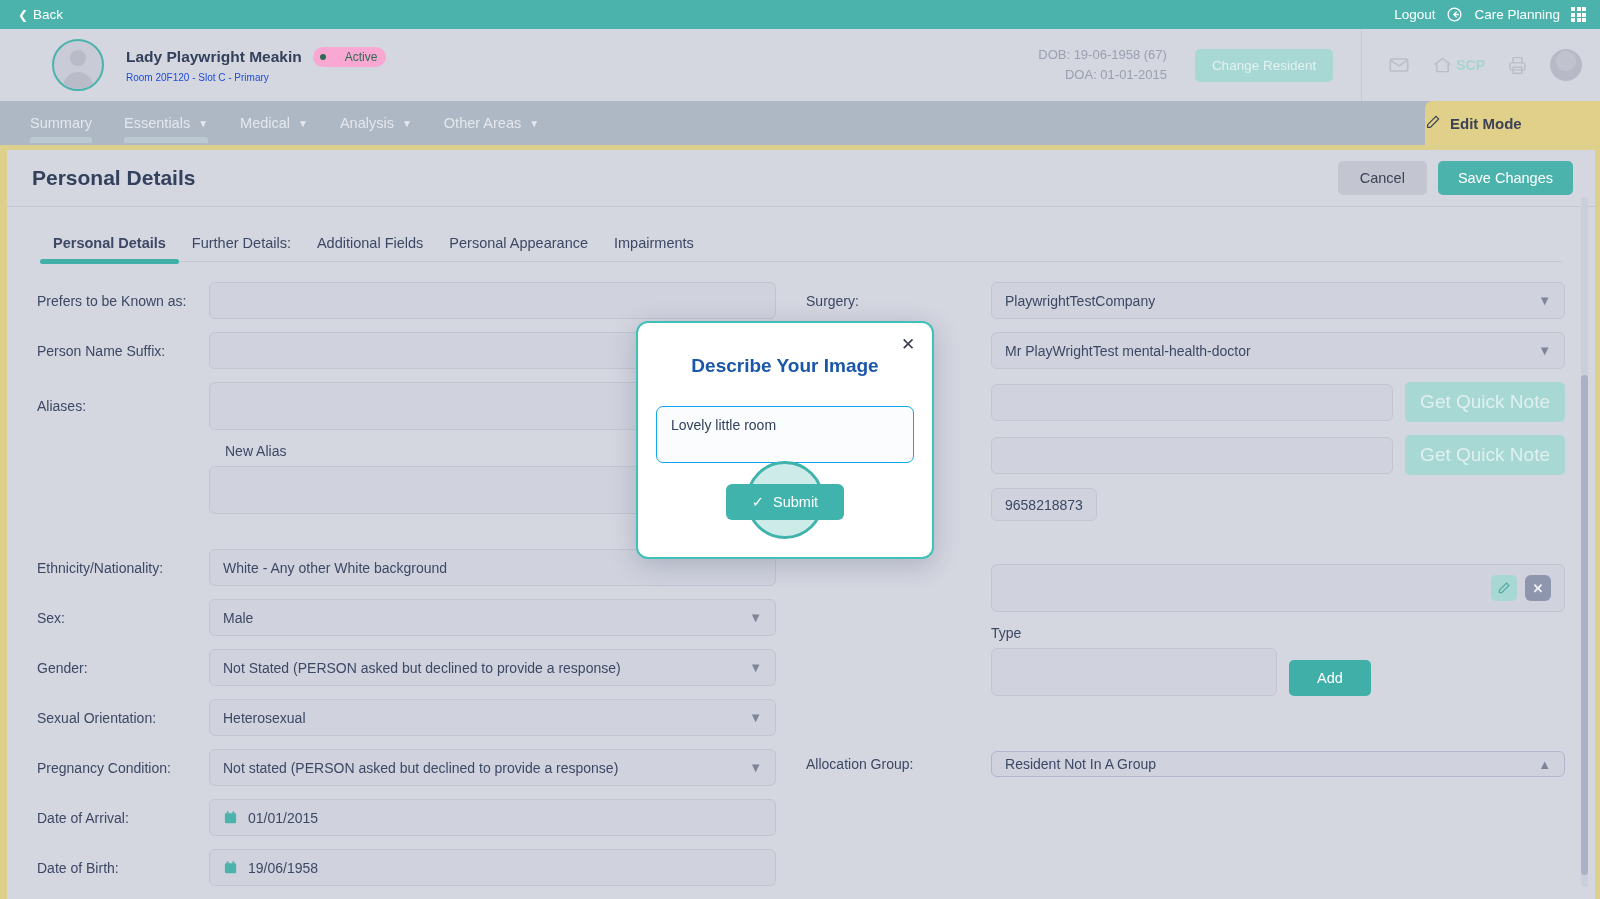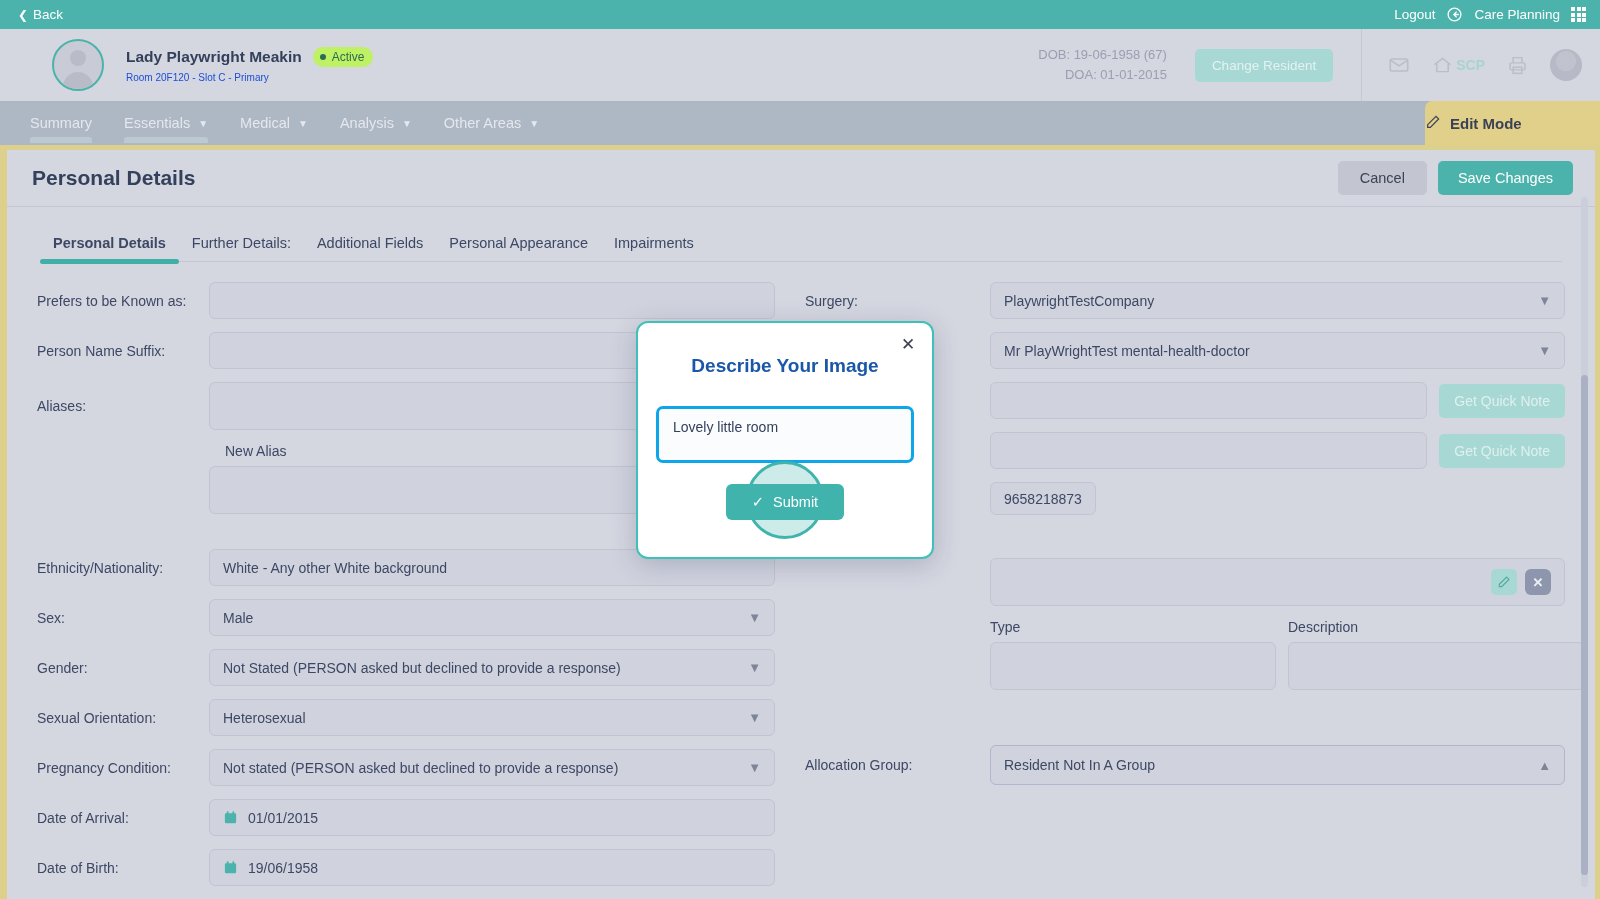--- a/index.html
+++ b/index.html
@@ -43,23 +43,23 @@
     overflow: hidden; position: relative;
   }
   .avatar-big .head { width: 16px; height: 16px; border-radius: 50%;
     background: #b9bcc8; position: absolute; top: 9px; }
   .avatar-big .body { width: 30px; height: 17px; border-radius: 15px 15px 0 0;
     background: #b9bcc8; position: absolute; bottom: 0; }
   .res-text { margin-left: 22px; }
   .res-line1 { display: flex; align-items: center; gap: 11px; }
   .res-name { font-size: 15.5px; color: #33415c; font-weight: 600; }
   .badge-active {
-    background: #bef264; color: #2f6b52; font-size: 12px;
+    background: #f9a8d4; color: #2f6b52; font-size: 12px;
     padding: 3px 9px 3px 7px; border-radius: 10px;
-    display: flex; align-items: center; gap: 6px;
+    display: flex; align-items: center; gap: 19px;
   }
   .badge-active .dot { width: 6px; height: 6px; border-radius: 50%; background: #2f6b52; }
   .res-room { font-size: 10px; color: #1d4ed8; margin-top: 5px; }
 
   .res-right { margin-left: auto; display: flex; align-items: center; }
   .doa-block { font-size: 13px; color: #9aa0b0; text-align: right; line-height: 1.55; }
   .change-res {
     margin-left: 28px; background: #a8d8d4; color: #e3f2f1;
     font-size: 13.5px; border: none; border-radius: 5px;
     padding: 9px 17px; cursor: pointer; font-family: inherit;
@@ -157,21 +157,21 @@
   .fld.sel { cursor: pointer; }
   .fld .val { flex: 1; }
   .fld .chev { color: #7d8597; font-size: 13px; }
   .cal-ico { margin-right: 10px; display: inline-flex; }
 
   .fld.small { flex: 0 0 100px; height: 33px; }
 
   .quick-row { display: flex; align-items: center; gap: 12px; }
   .btn-quick {
     background: #a8d8d4; color: #dff0ef; border: none; border-radius: 5px;
-    padding: 9px 15px; font-size: 14px; cursor: pointer;
+    padding: 9px 15px; font-size: 19px; cursor: pointer;
     white-space: nowrap; font-family: inherit;
   }
   .btn-add {
     background: #3fafa8; color: #ffffff; border: none; border-radius: 5px;
     padding: 10px 28px; font-size: 14.5px; cursor: pointer; font-family: inherit;
   }
   .mini-btn {
     width: 26px; height: 26px; border-radius: 5px;
     display: inline-flex; align-items: center; justify-content: center;
     cursor: pointer; flex: 0 0 auto;
@@ -204,21 +204,21 @@
     position: absolute; right: 14px; top: 11px; width: 20px; height: 20px;
     display: flex; align-items: center; justify-content: center;
     font-size: 17px; color: #3d4250; cursor: pointer;
   }
   .modal-title {
     text-align: center; margin-top: 32px; font-size: 19px;
     color: #1b57a8; font-weight: 700;
   }
   .modal-input {
     margin: 29px 18px 0 18px; height: 57px; background: #fbfcfd;
-    border: 3px solid #0ea5e9; border-radius: 7px;
+    border: 1px solid #0ea5e9; border-radius: 7px;
     padding: 10px 14px; font-size: 14px; color: #33415c; cursor: text;
   }
   .modal-btn-wrap {
     position: relative; margin-top: 21px;
     display: flex; align-items: center; justify-content: center;
   }
   .click-ring {
     position: absolute; width: 78px; height: 78px; border-radius: 50%;
     background: #cdece9; border: 3px solid #3fb3ac; left: 50%;
     transform: translateX(-50%); top: -23px;
@@ -510,33 +510,29 @@
         </div>
       </div>
 
       <div class="row" style="align-items:flex-end">
         <div class="lbl r"></div>
         <div class="td-row" style="flex:1">
           <div style="flex:0 0 286px">
             <div class="sub-lbl">Type</div>
             <div class="fld tall"></div>
           </div>
-          <div style="flex:0 0 297px">
-            <div class="sub-lbl">Description</div>
-            <div class="fld tall"></div>
-          </div>
           <button class="btn-add">Add</button>
         </div>
       </div>
 
       <div style="height:42px"></div>
 
       <div class="row">
         <div class="lbl r">Allocation Group:</div>
-        <div class="fld sel" style="height:40px;border-color:#b6b3cc">
+        <div class="fld sel" style="height:26px;border-color:#b6b3cc">
           <span class="val">Resident Not In A Group</span>
           <span class="chev">▲</span>
         </div>
       </div>
 
     </div>
   </div>
 </div>
 
 <div class="scrollbar"></div>

